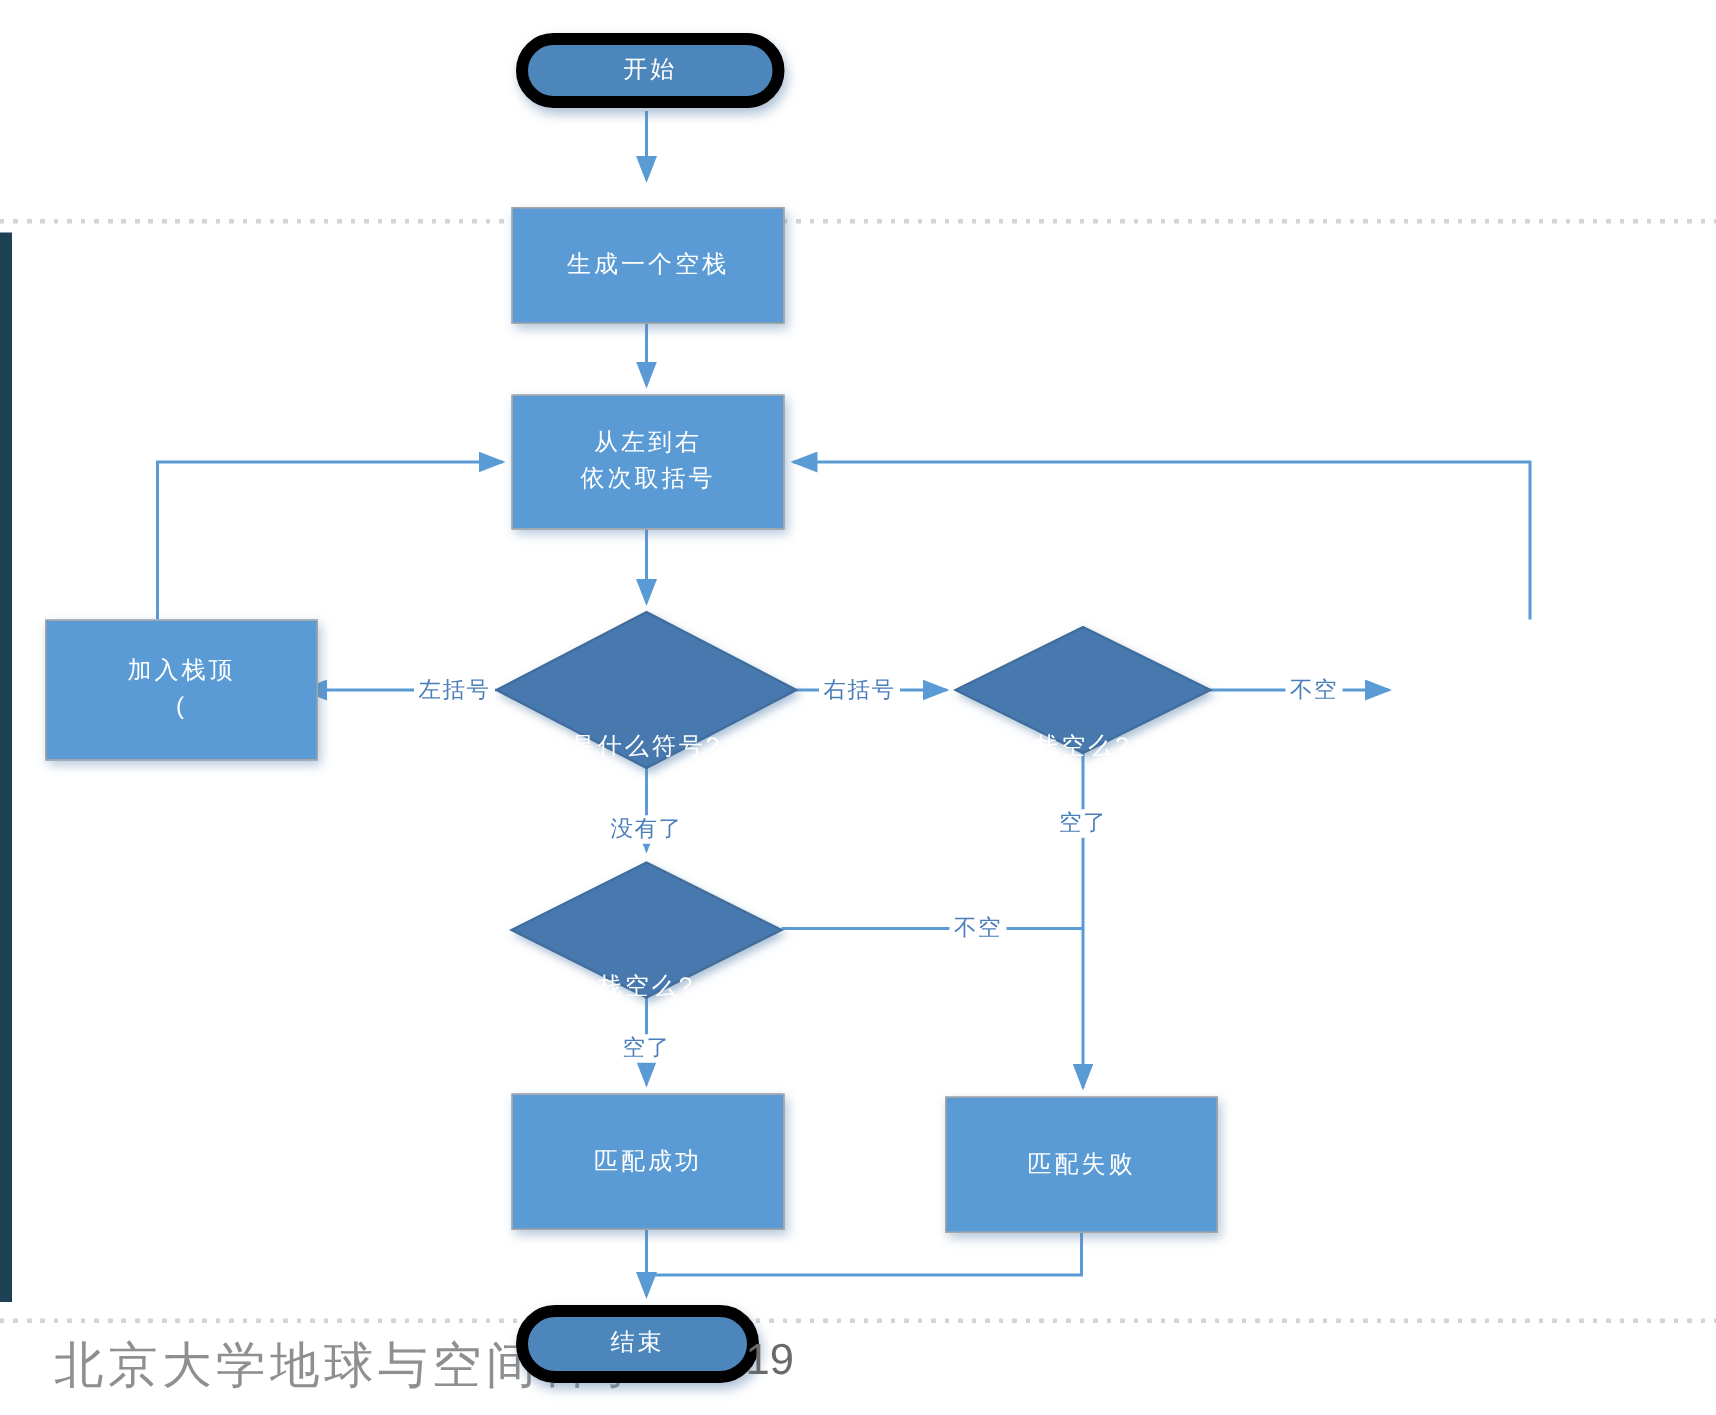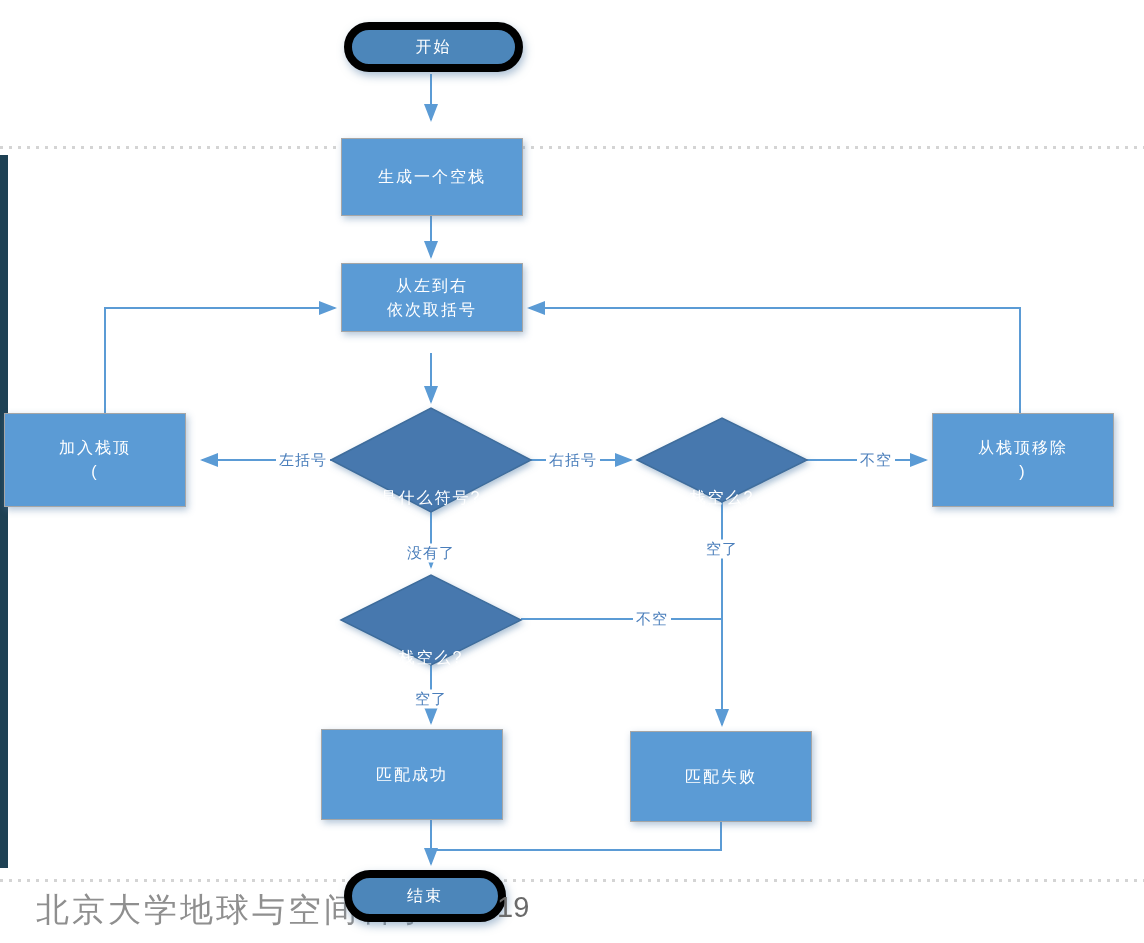--- a/index.html
+++ b/index.html
@@ -98,36 +98,32 @@
   </svg>
 
   <div class="node stadium" style="left:344px;top:22px;width:179px;height:50px;">
     <span>开始</span>
   </div>
 
   <div class="node rect" style="left:341px;top:126px;width:182px;height:78px;margin-top:12px;">
     <span>生成一个空栈</span>
   </div>
 
-  <div class="node rect" style="left:341px;top:263px;width:182px;height:69px;">
+  <div class="node rect" style="left:341px;top:263px;width:182px;height:90px;">
     <span>从左到右</span>
     <span>依次取括号</span>
   </div>
 
-  <div class="node rect" style="left:4px;top:413px;width:182px;height:94px;">
+  <div class="node rect" style="left:30px;top:413px;width:182px;height:94px;">
     <span>加入栈顶</span>
     <span>(</span>
   </div>
 
-  <div class="node rect" style="left:932px;top:413px;width:182px;height:94px;">
-    <span>从栈顶移除</span>
-    <span>)</span>
-  </div>
 
-  <div class="node rect" style="left:321px;top:729px;width:182px;height:91px;">
+  <div class="node rect" style="left:341px;top:729px;width:182px;height:91px;">
     <span>匹配成功</span>
   </div>
 
   <div class="node rect" style="left:630px;top:731px;width:182px;height:91px;text-align:center;">
     <span>匹配失败</span>
   </div>
 
   <div class="node stadium" id="node-end" style="left:344px;top:870px;width:162px;height:52px;">
     <span>结束</span>
   </div>

